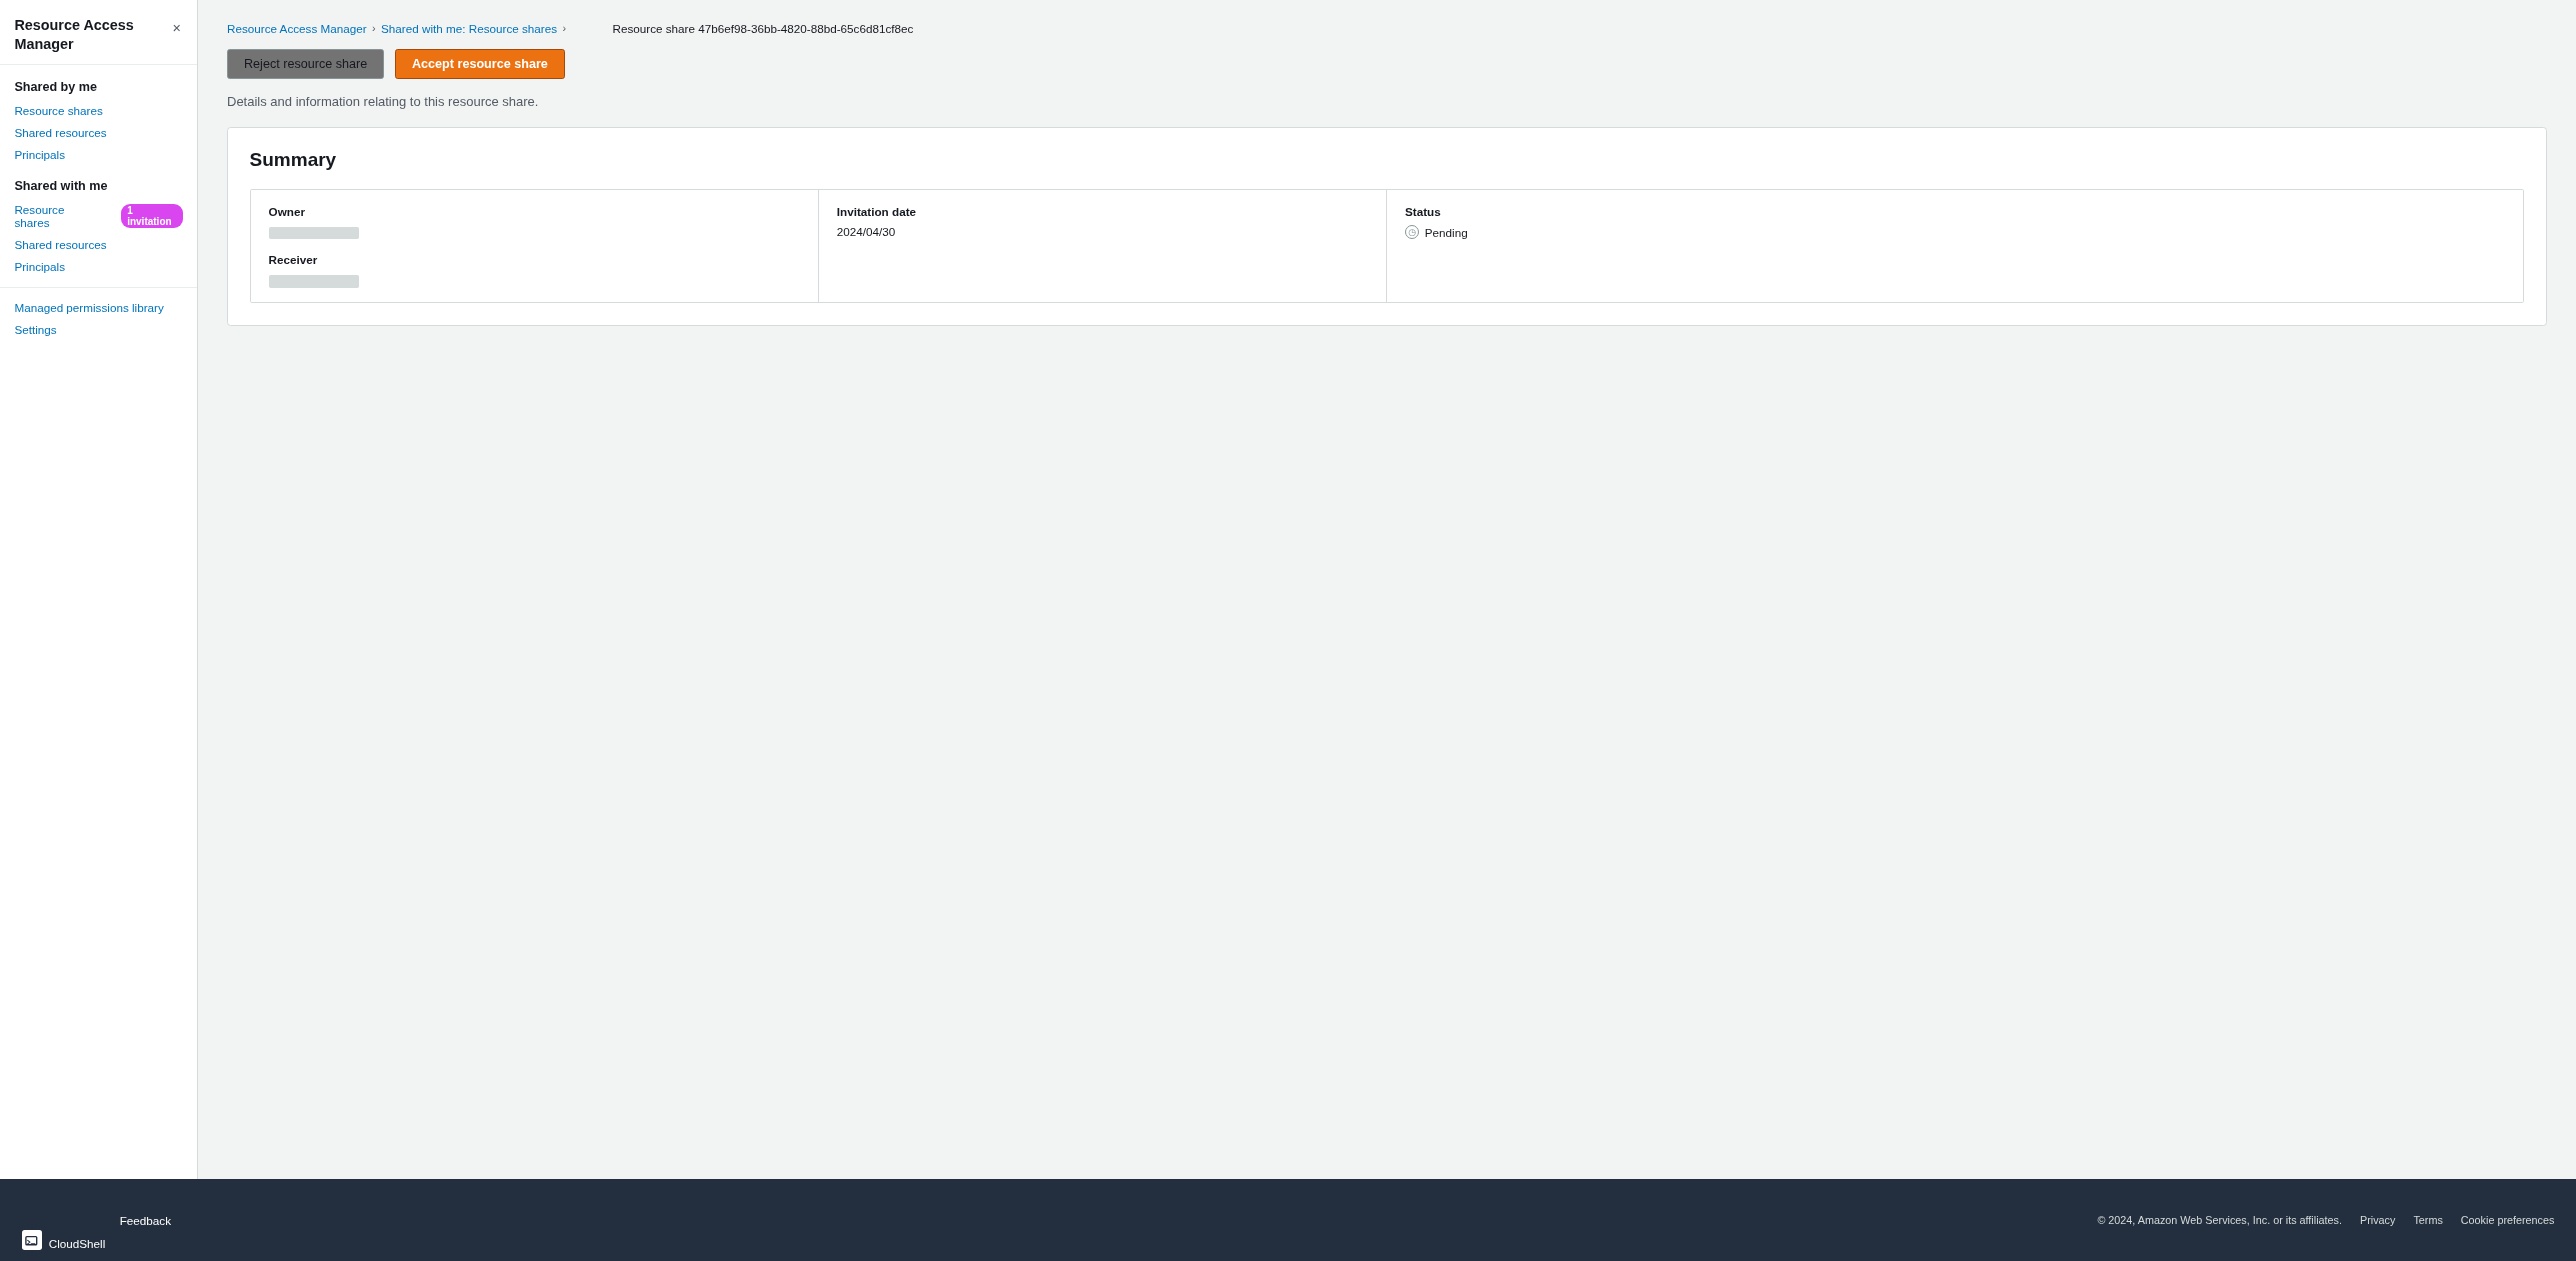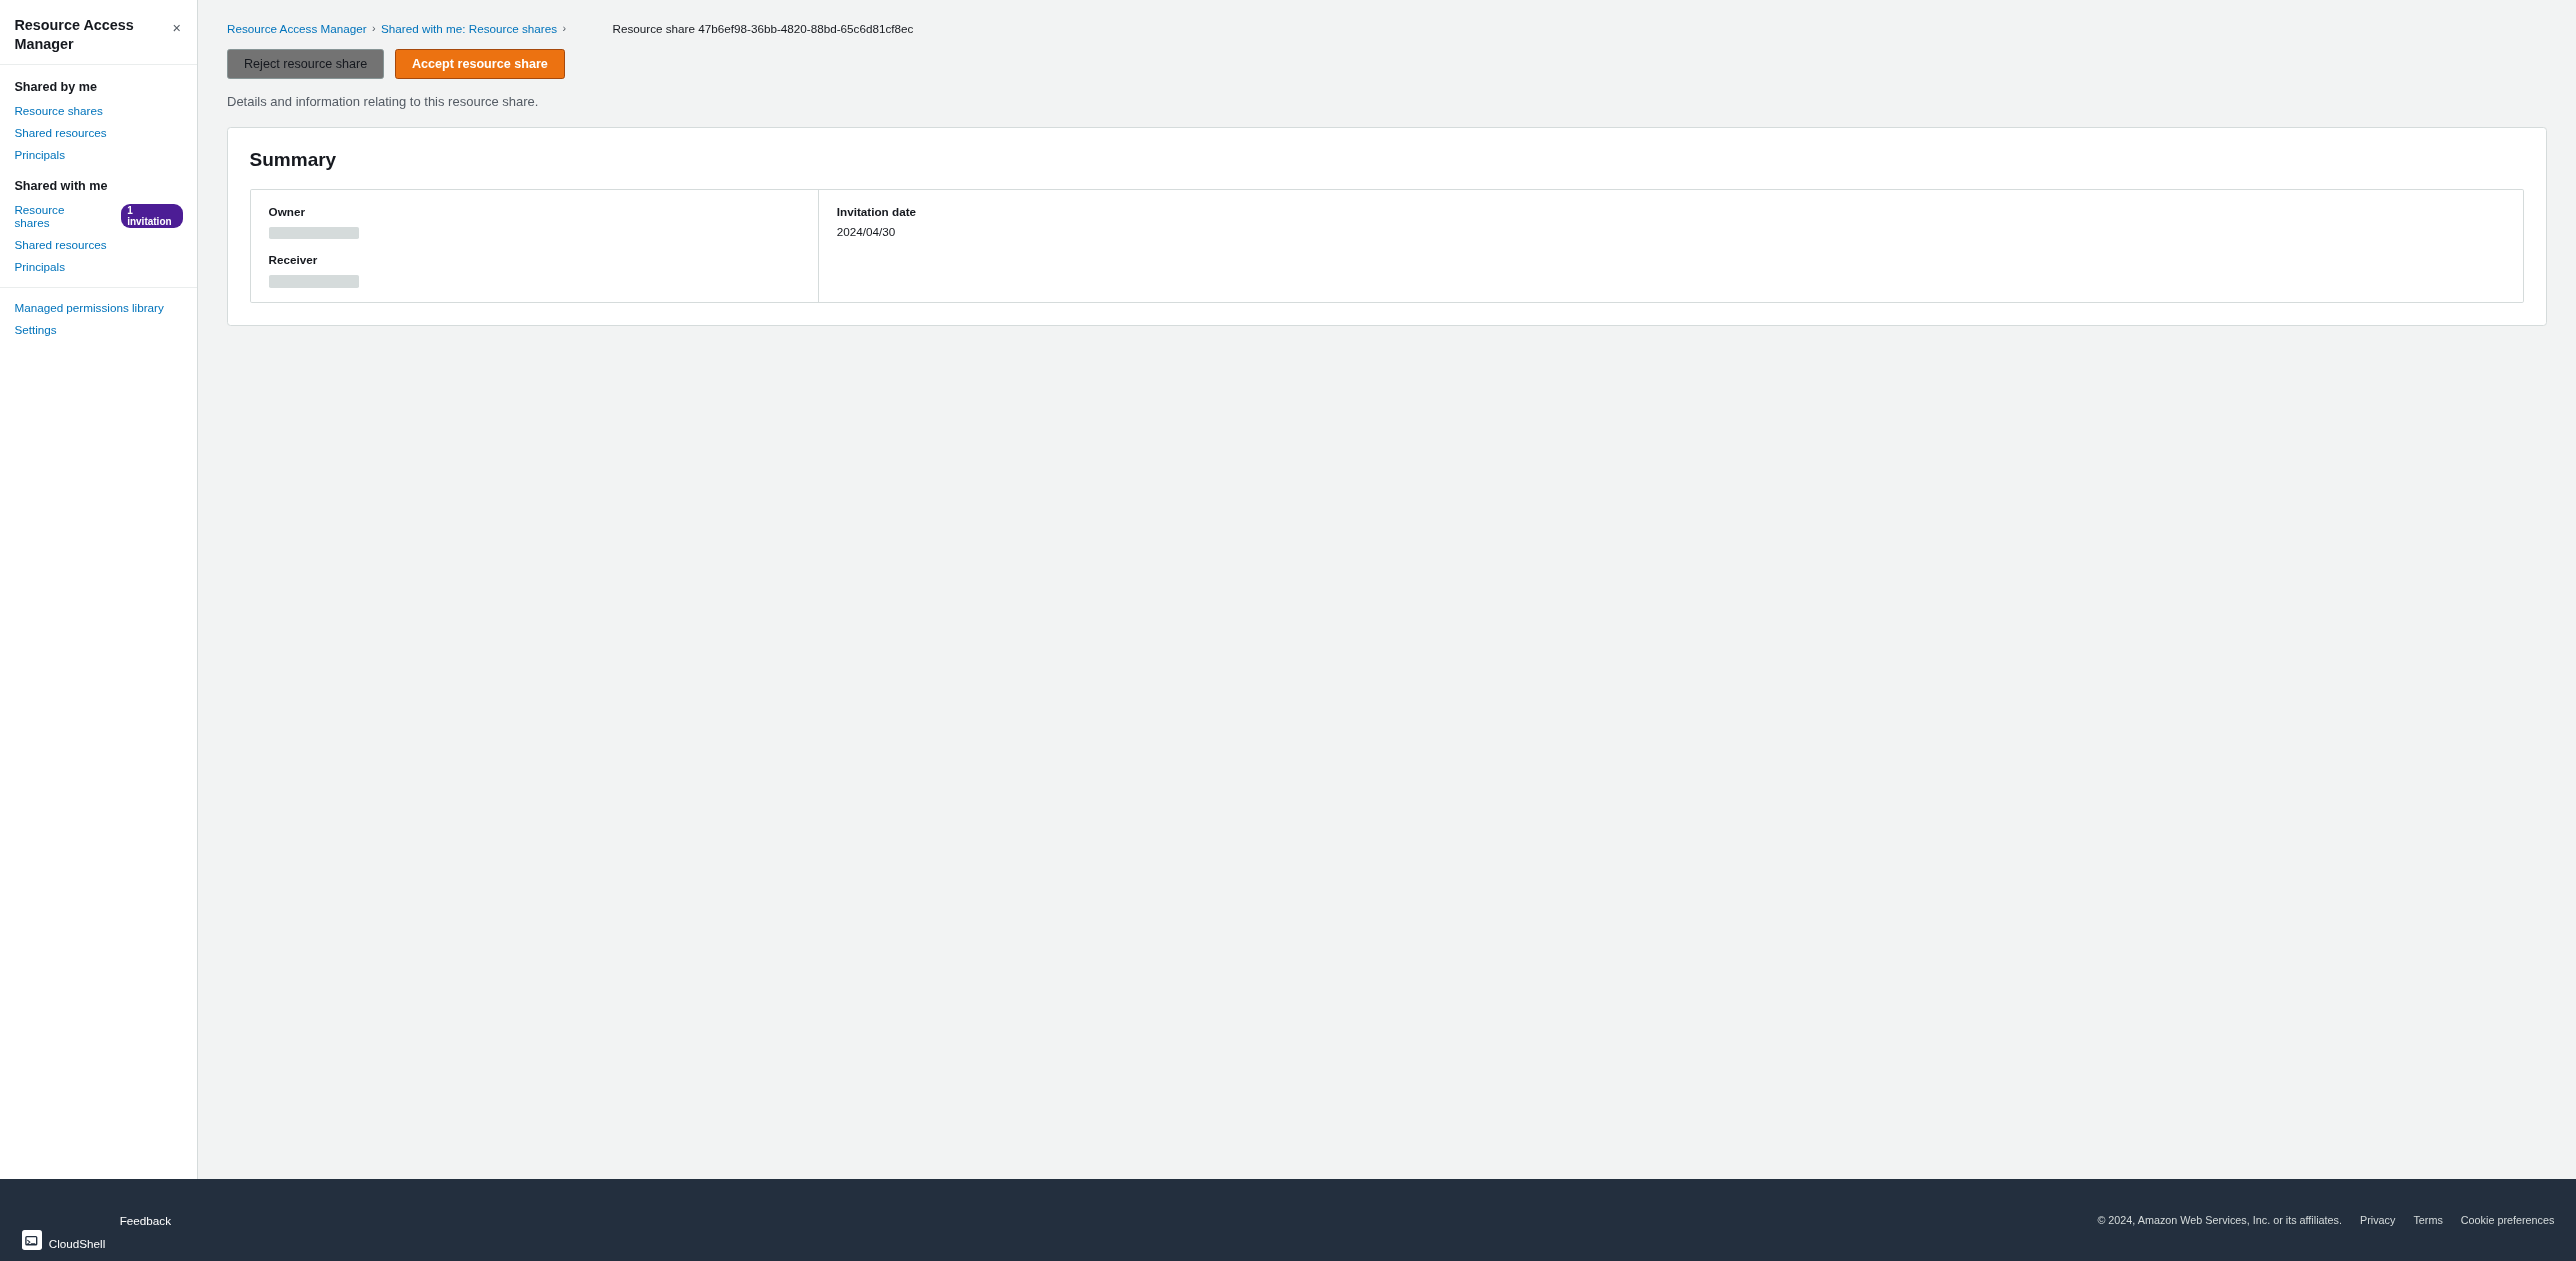--- a/index.html
+++ b/index.html
@@ -50,21 +50,21 @@
     .sidebar-item {
       padding: 4.5px 14.4px;
       font-size: 11.7px;
       color: #0073bb;
       cursor: pointer;
       display: flex;
       align-items: center;
       gap: 7.2px;
     }
     .sidebar-badge {
-      background: #4c1d95;
+      background: #d946ef;
       color: #fff;
       font-size: 10px;
       font-weight: 700;
       border-radius: 9px;
       padding: 0.9px 6.3px;
       margin-left: 17px;
     }
     .sidebar-divider {
       border: none;
       border-top: 0.9px solid #eaeded;
@@ -358,20 +358,27 @@
             <div class="summary-cell-value">
               <span class="redacted-block"></span>
             </div>
           </div>
 
           <div class="summary-cell">
             <div class="summary-cell-label">Invitation date</div>
             <div class="summary-cell-value">2024/04/30</div>
           </div>
 
+          <div class="summary-cell">
+            <div class="summary-cell-label">Status</div>
+            <div class="status-pending">
+              <span class="status-icon">◷</span>
+              <span>Pending</span>
+            </div>
+          </div>
         </div>
       </div>
 
     </div>
   </main>
 </div>
 
 <footer class="footer">
   <div class="footer-left">
     <div class="footer-cloudshell">

